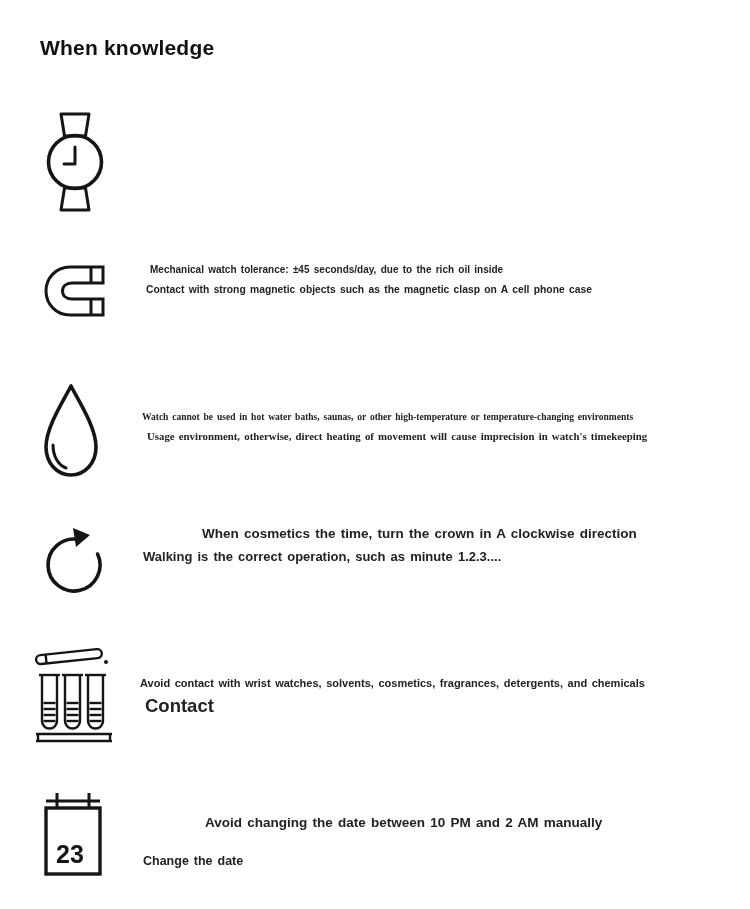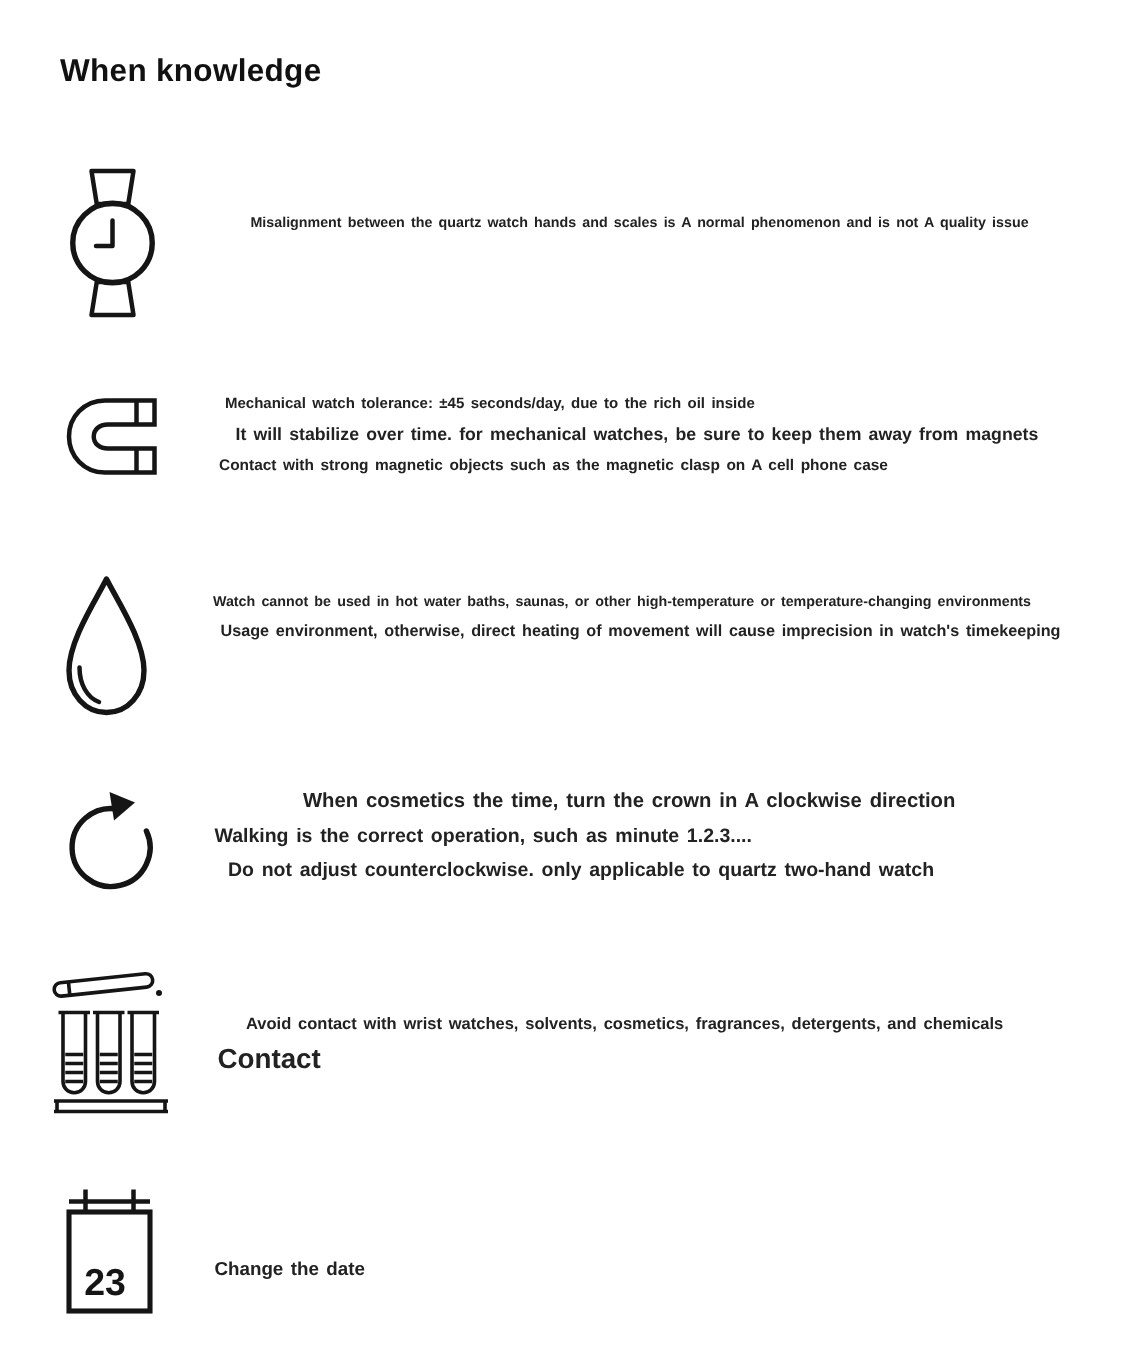--- a/index.html
+++ b/index.html
@@ -27,32 +27,32 @@
 
   .s1 { top:143px; }
   .s1 .l1 { font-size:9.5px;  margin-left:27px; }
   .s1 .l2 { font-size:11.8px; margin-left:10px; margin-top:7px; letter-spacing:.3px; }
 
   .s2 { top:264px; }
   .s2 .l1 { font-size:10px; margin-left:10px; }
   .s2 .l2 { font-size:11.8px; margin-left:17px; margin-top:7px; }
   .s2 .l3 { font-size:10.3px; margin-left:6px;  margin-top:9px; }
 
-  .s3 { top:396px; }
+  .s3 { top:412px;font-family:Liberation Serif, serif; }
   .s3 .l1 { font-size:9.5px;  margin-left:2px; }
   .s3 .l2 { font-size:10.8px; margin-left:7px; margin-top:8px; }
   .s3 .l3 { font-size:15.5px; margin-left:5px; margin-top:7px; }
 
   .s4 { top:526px; }
   .s4 .l1 { font-size:13.5px; margin-left:62px; }
   .s4 .l2 { font-size:13px;   margin-left:3px;  margin-top:8px; }
   .s4 .l3 { font-size:13px;   margin-left:12px; margin-top:8px; }
 
   .s5 { top:677px; }
-  .s5 .l1 { font-size:11px;   margin-left:24px; }
+  .s5 .l1 { font-size:11px;   margin-left:0; }
   .s5 .l2 { font-size:18.5px; margin-left:5px; margin-top:6px; }
 
   .s6 { top:815px; }
   .s6 .l1 { font-size:13.5px; margin-left:65px; }
   .s6 .l2 { font-size:12.5px; margin-left:3px; margin-top:24px; }
 </style>
 </head>
 <body>
 
 <h1 class="page-title">When knowledge</h1>
@@ -60,35 +60,33 @@
 <section>
   <div class="icon icon-1">
     <svg width="62" height="100" viewBox="0 0 62 100">
       <path d="M17 2 H45 L41.5 24 H20.5 Z" fill="none" stroke="#151515" stroke-width="3" stroke-linejoin="round"></path>
       <circle cx="31" cy="50" r="26.5" fill="none" stroke="#151515" stroke-width="3.6"></circle>
       <path d="M31 35 V52 H20" fill="none" stroke="#151515" stroke-width="3" stroke-linecap="round" stroke-linejoin="round"></path>
       <path d="M17 98 H45 L41.5 76 H20.5 Z" fill="none" stroke="#151515" stroke-width="3" stroke-linejoin="round"></path>
     </svg>
   </div>
   <div class="txt s1">
-    <div class="ln l1">Misalignment between the quartz watch hands and scales is A normal phenomenon and is not A quality issue</div>
   </div>
 </section>
 
 <section>
   <div class="icon icon-2">
     <svg width="64" height="62" viewBox="0 0 64 62">
       <path d="M61 7 H28 C14 7 4 18 4 31 C4 44 14 55 28 55 H61 V39 H30 C24 39 20.5 35.5 20.5 31 C20.5 26.5 24 23 30 23 H61 Z" fill="none" stroke="#151515" stroke-width="3"></path>
       <line x1="49" y1="7" x2="49" y2="23" stroke="#151515" stroke-width="3"></line>
       <line x1="49" y1="39" x2="49" y2="55" stroke="#151515" stroke-width="3"></line>
     </svg>
   </div>
   <div class="txt s2">
     <div class="ln l1">Mechanical watch tolerance: ±45 seconds/day, due to the rich oil inside</div>
-    <div class="ln l2">It will stabilize over time. for mechanical watches, be sure to keep them away from magnets</div>
     <div class="ln l3">Contact with strong magnetic objects such as the magnetic clasp on A cell phone case</div>
   </div>
 </section>
 
 <section>
   <div class="icon icon-3">
     <svg width="62" height="98" viewBox="0 0 62 98">
       <path d="M31 4 C24 18 6 45 6 65 C6 81 17 93 31 93 C45 93 56 81 56 65 C56 45 38 18 31 4 Z" fill="none" stroke="#151515" stroke-width="3.6" stroke-linejoin="round"></path>
       <path d="M13 63 C13 74 18 83 26 86" fill="none" stroke="#151515" stroke-width="3" stroke-linecap="round"></path>
     </svg>
@@ -102,21 +100,20 @@
 <section>
   <div class="icon icon-4">
     <svg width="66" height="80" viewBox="0 0 66 80">
       <path d="M55.6 33 A26 26 0 1 1 36.5 18.4" fill="none" stroke="#151515" stroke-width="3.6" stroke-linecap="round"></path>
       <path d="M48 14 L31 7 L34 26 Z" fill="#151515" stroke="none"></path>
     </svg>
   </div>
   <div class="txt s4">
     <div class="ln l1">When cosmetics the time, turn the crown in A clockwise direction</div>
     <div class="ln l2">Walking is the correct operation, such as minute 1.2.3....</div>
-    <div class="ln l3">Do not adjust counterclockwise. only applicable to quartz two-hand watch</div>
   </div>
 </section>
 
 <section>
   <div class="icon icon-5">
     <svg width="80" height="102" viewBox="0 0 80 102">
       <g transform="rotate(-6 36 14)" stroke="#151515" fill="none" stroke-width="2.4">
         <rect x="2" y="9" width="66" height="9" rx="4.5"></rect>
         <line x1="12" y1="9" x2="12" y2="18"></line>
       </g>
@@ -161,15 +158,16 @@
   <div class="icon icon-6">
     <svg width="62" height="86" viewBox="0 0 62 86">
       <line x1="4" y1="10" x2="58" y2="10" stroke="#151515" stroke-width="3"></line>
       <line x1="15" y1="2" x2="15" y2="17" stroke="#151515" stroke-width="3"></line>
       <line x1="47" y1="2" x2="47" y2="17" stroke="#151515" stroke-width="3"></line>
       <rect x="4" y="17" width="54" height="66" fill="none" stroke="#151515" stroke-width="3.4"></rect>
       <text x="28" y="72" text-anchor="middle" font-size="25" font-weight="700" fill="#151515">23</text>
     </svg>
   </div>
   <div class="txt s6">
+    <div class="ln l1">Avoid changing the date between 10 PM and 2 AM manually</div>
     <div class="ln l2">Change the date</div>
   </div>
 </section>
 
 </body></html>

